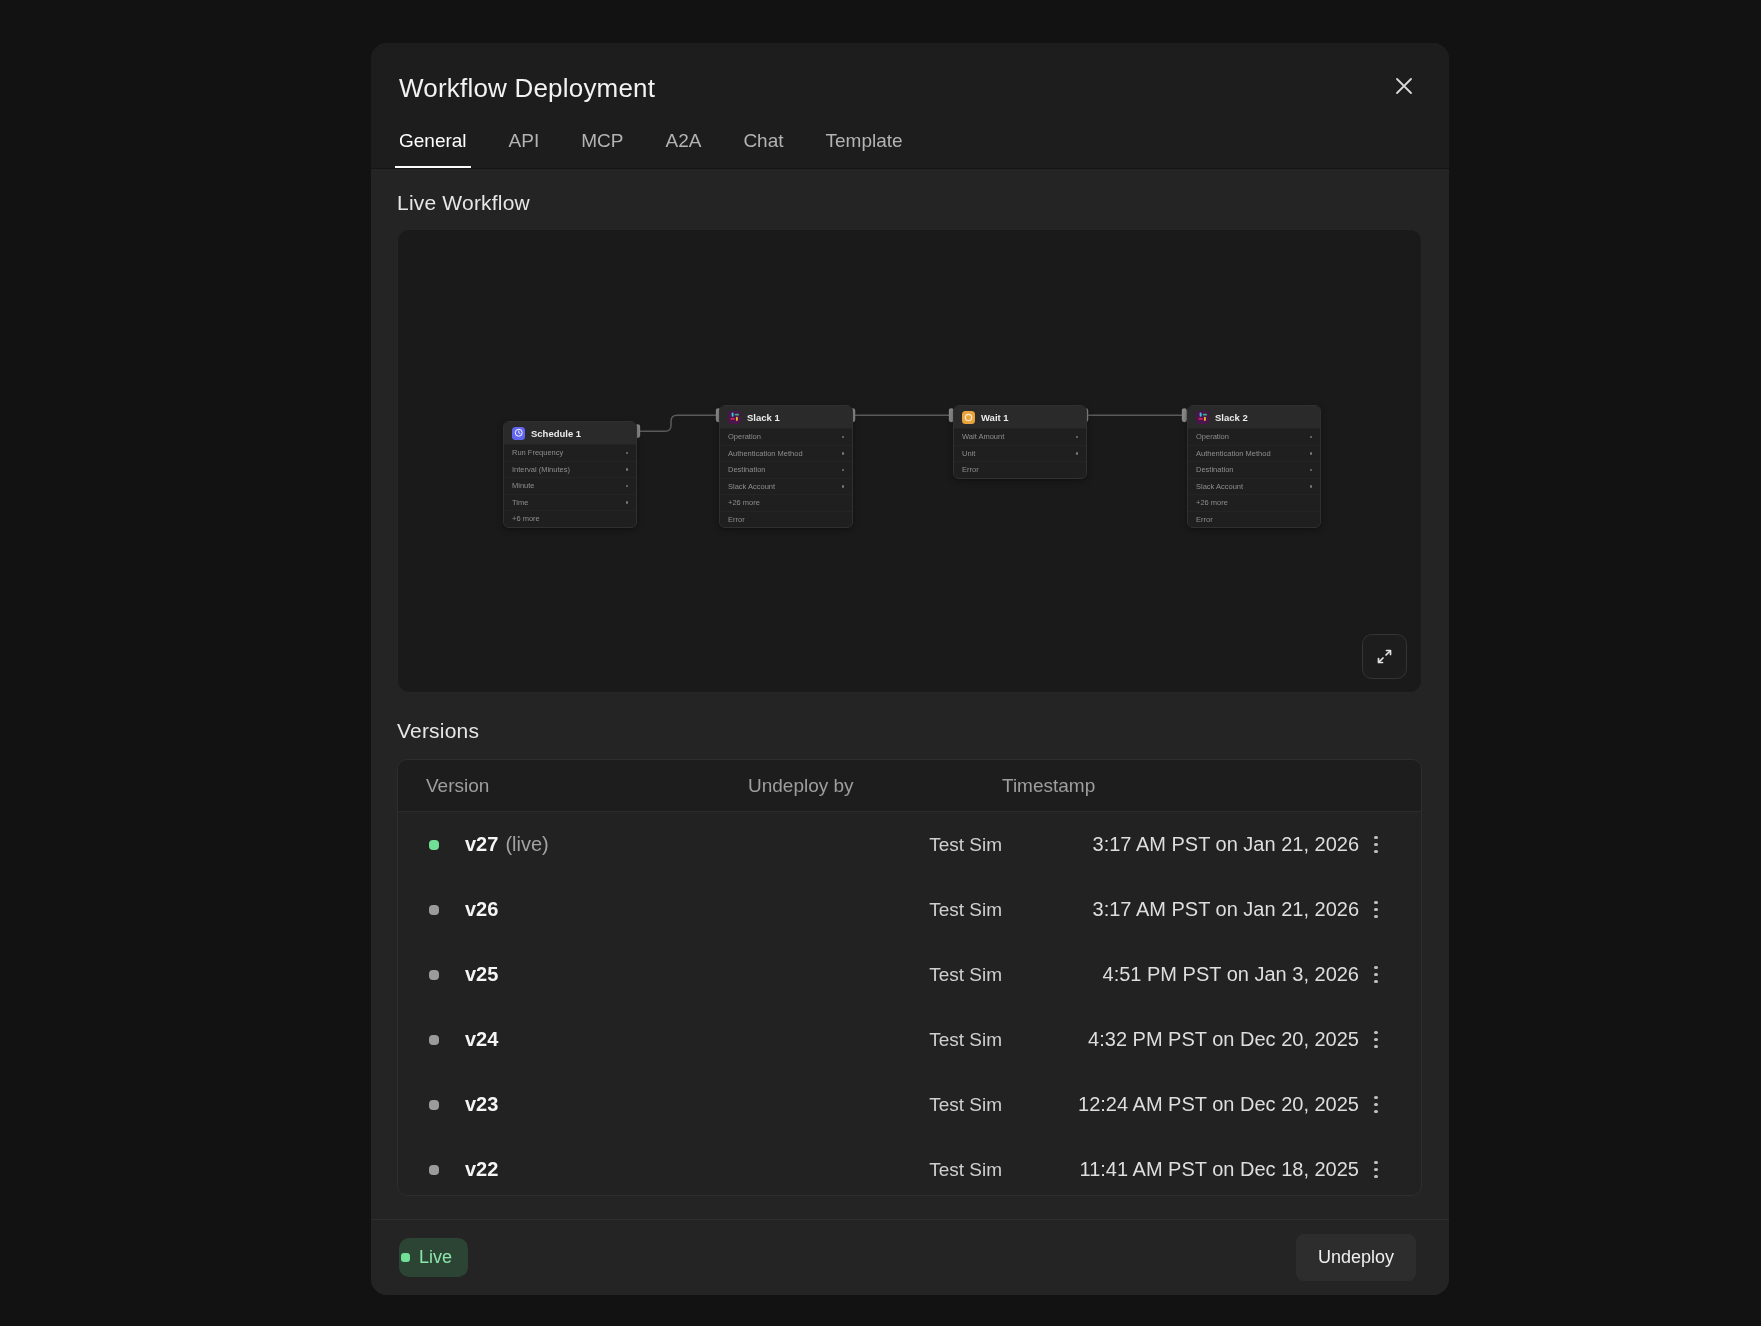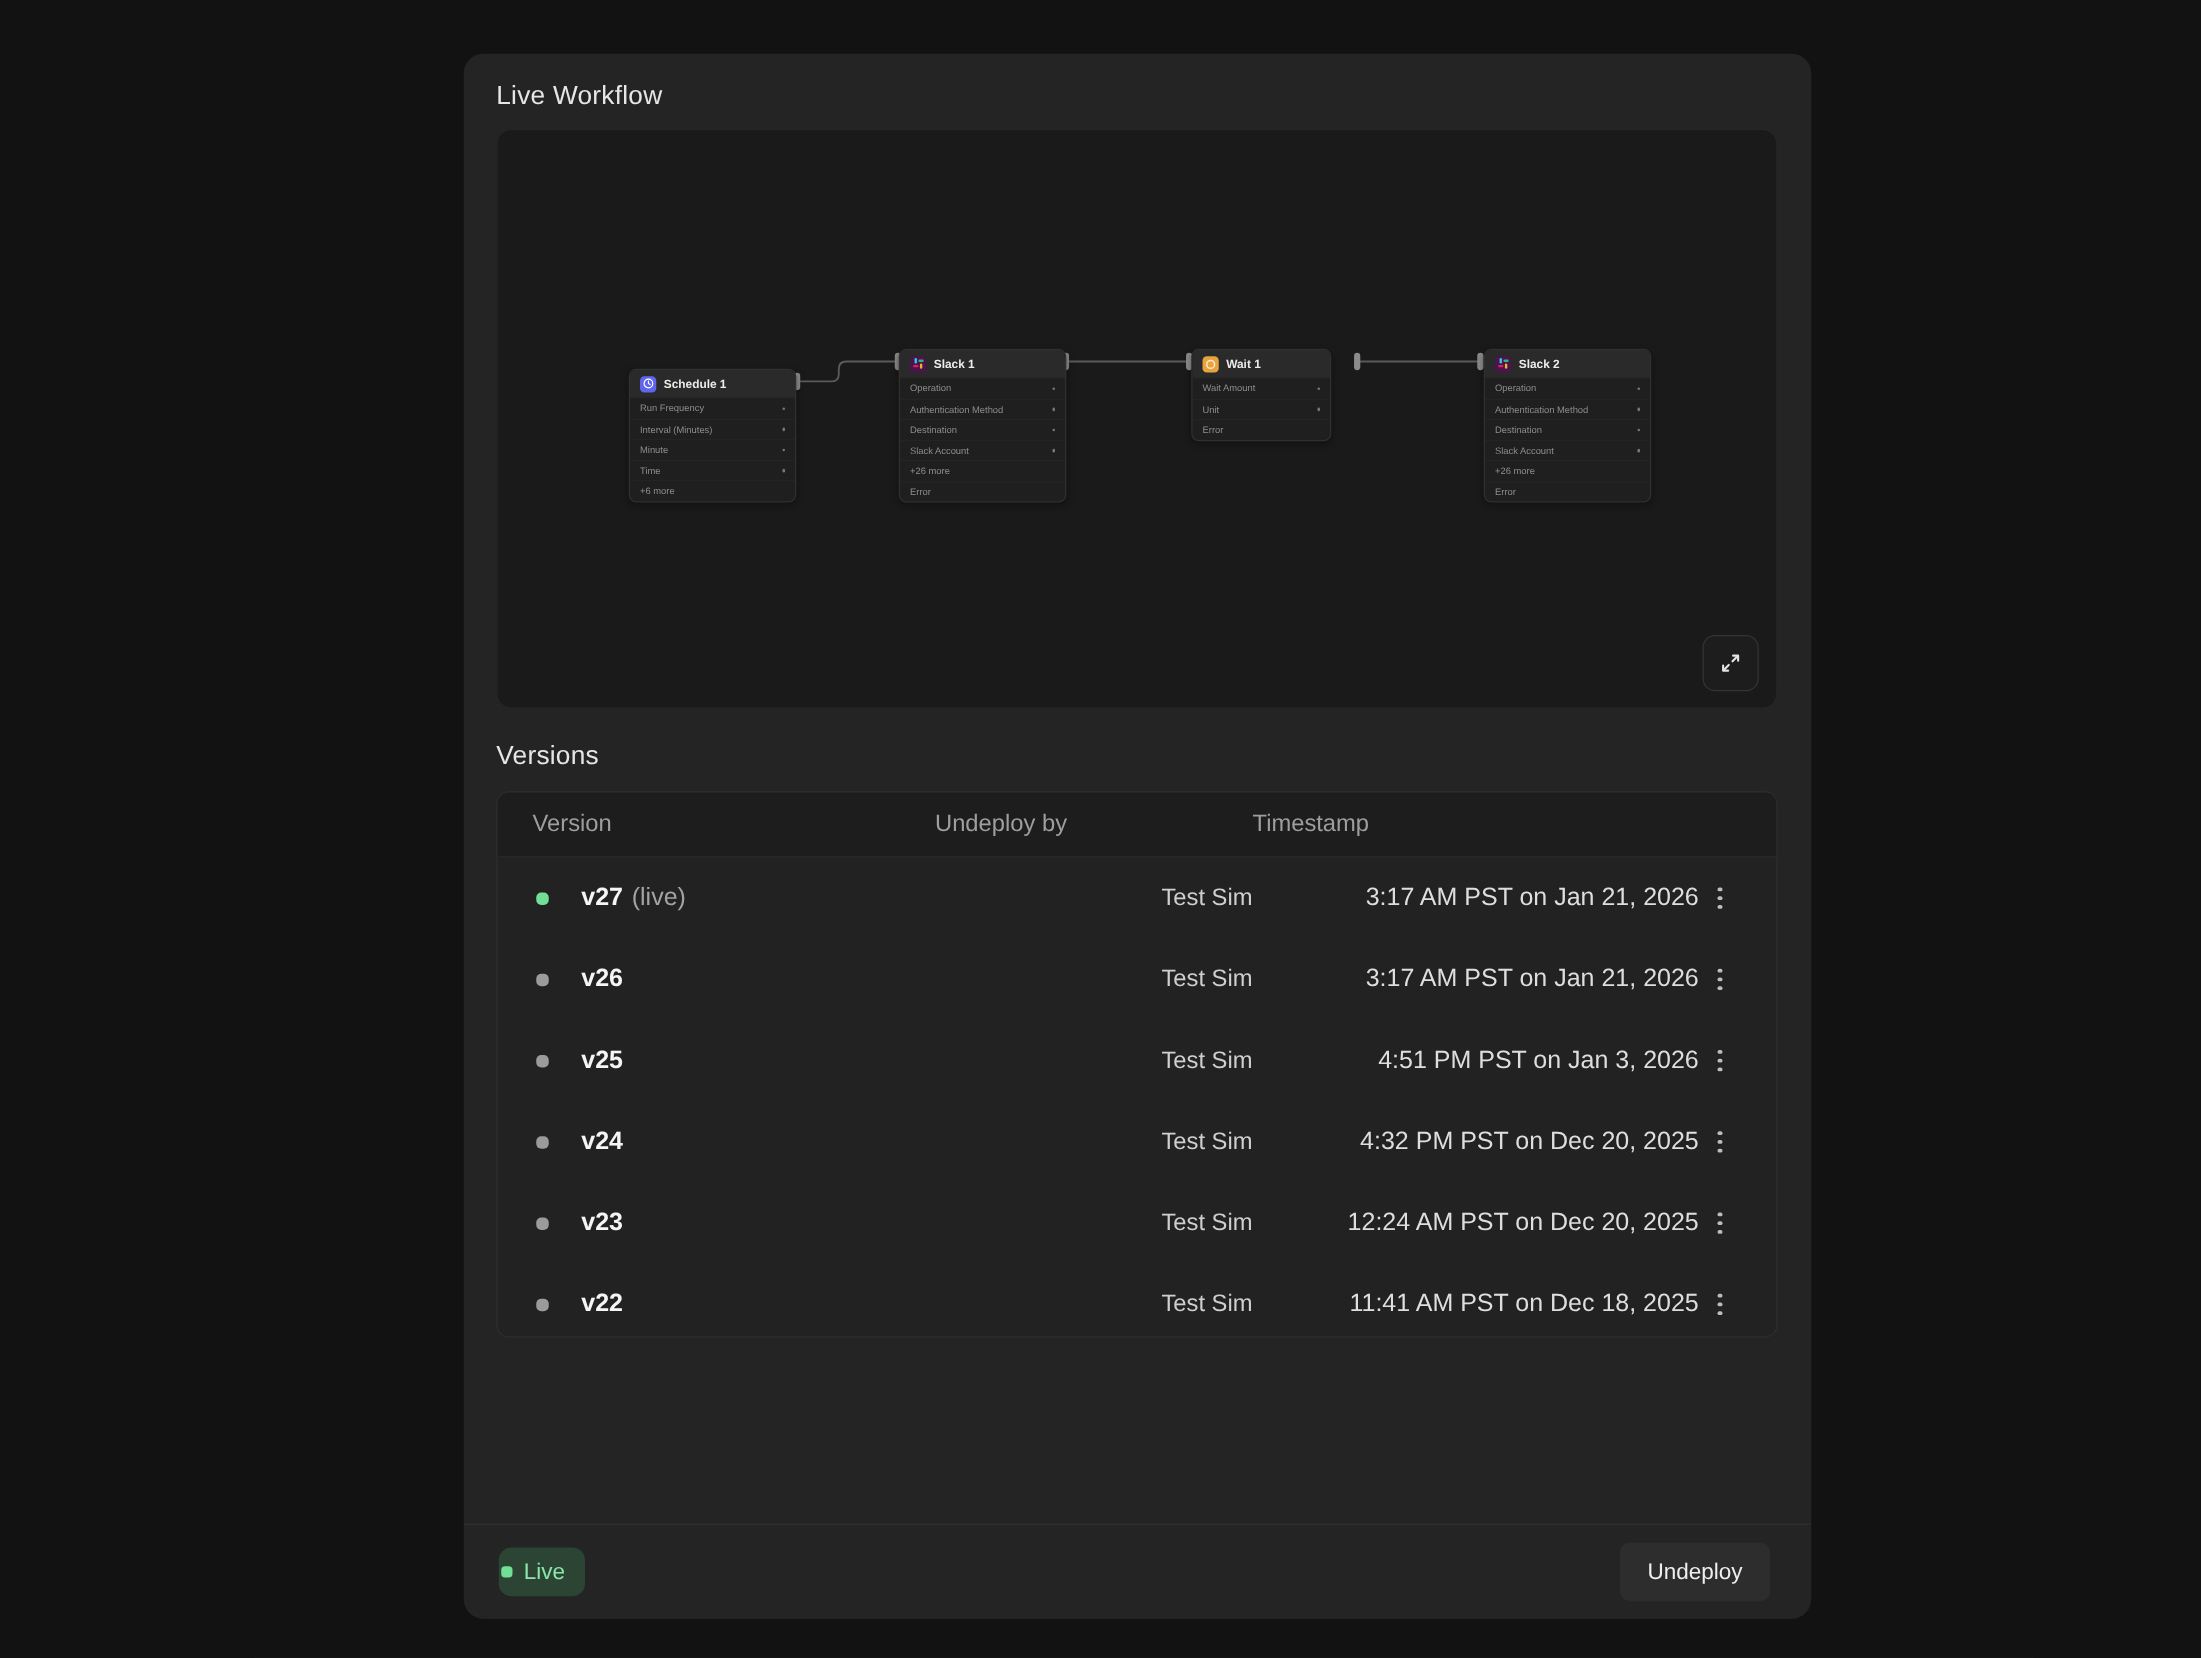--- a/index.html
+++ b/index.html
@@ -70,20 +70,38 @@
   .live-badge .dot { width:9px; height:9px; border-radius:3px; background:#72df96; }
   .live-badge .lbl { font-size:18px; color:#8ce6ab; }
   .undeploy-btn { background:#2d2d2d; border:none; border-radius:8px; padding:13px 22px;
     font-size:18px; color:#efefef; font-family:inherit; cursor:pointer; }
 </style>
 </head>
 <body>
 
 <div class="modal">
 
+  <div class="modal-header">
+    <div class="title-row">
+      <div class="modal-title">Workflow Deployment</div>
+      <div class="close-btn">
+        <svg width="22" height="22" viewBox="0 0 22 22">
+            <path d="M4 4 L18 18 M18 4 L4 18" stroke="#d9d9d9" stroke-width="1.8" stroke-linecap="round"></path>
+          </svg>
+      </div>
+    </div>
+    <div class="tab-bar">
+        <div class="tab active">General</div>
+        <div class="tab">API</div>
+        <div class="tab">MCP</div>
+        <div class="tab">A2A</div>
+        <div class="tab">Chat</div>
+        <div class="tab">Template</div>
+      </div>
+  </div>
 
   <div class="modal-body">
     <div class="section-heading">Live Workflow</div>
 
     <div class="workflow-panel">
       <svg class="edges-svg" viewBox="0 0 1025 464">
           <path d="M239 202 H267 Q273 202 273 196 V192 Q273 186 279 186 H321" fill="none" stroke="#5a5a5a" stroke-width="1.5"></path>
           <rect x="237" y="195" width="5" height="14" rx="2.5" fill="#8b8b8b"></rect>
           <rect x="318" y="179" width="5" height="14" rx="2.5" fill="#8b8b8b"></rect>
           <path d="M455 186 H555" fill="none" stroke="#5a5a5a" stroke-width="1.5"></path>
@@ -152,21 +170,21 @@
               <span class="wf-field-label">Slack Account</span>
               <span class="wf-field-dot"></span>
             </div>
             <div class="wf-field">
               <span class="wf-field-label">+26 more</span>
             </div>
             <div class="wf-field">
               <span class="wf-field-label">Error</span>
             </div>
           </div>
-          <div class="wf-node" style="left: 555px; top: 175px; width: 112px;">
+          <div class="wf-node" style="left: 555px; top: 175px; width: 134px;">
             <div class="wf-node-header">
               <span class="wf-icon" style="background: rgb(232, 163, 61);">
                 <svg width="9" height="9" viewBox="0 0 12 12">
                   <circle cx="6" cy="6" r="4.2" fill="none" stroke="#fde9c8" stroke-width="1.6"></circle>
                 </svg>
               </span>
               <span class="wf-node-title">Wait 1</span>
             </div>
             <div class="wf-field">
               <span class="wf-field-label">Wait Amount</span>

